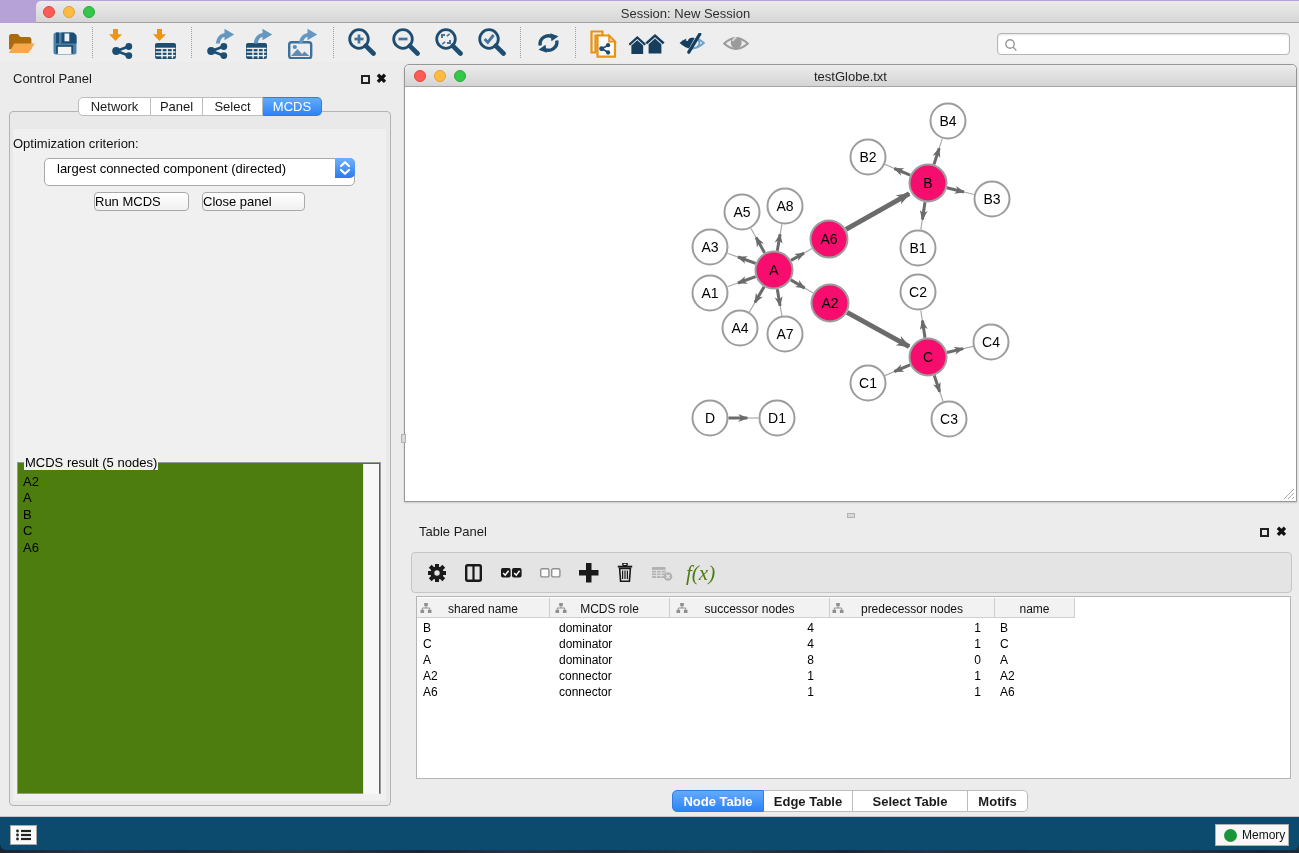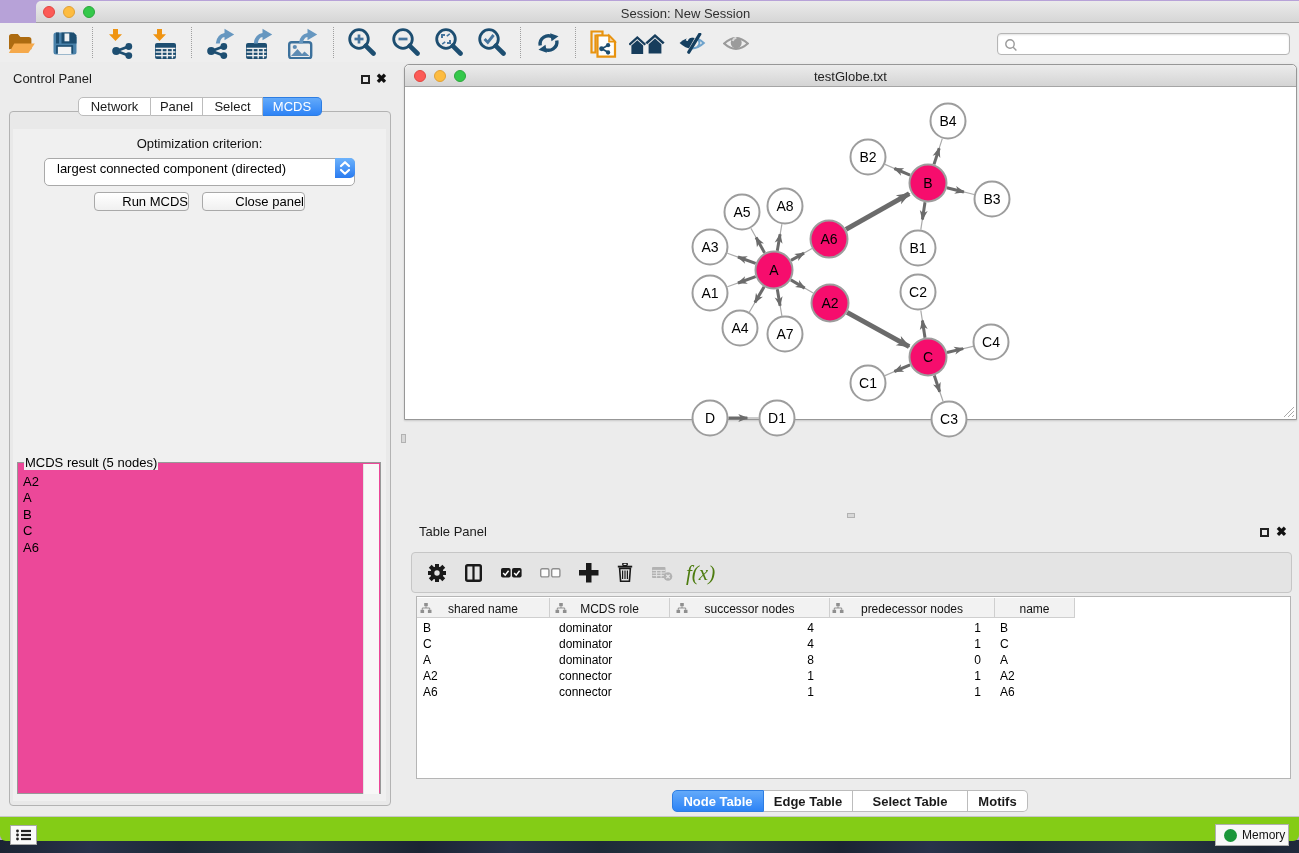--- a/index.html
+++ b/index.html
@@ -25,38 +25,38 @@
 .winbtn-x { position:absolute; font-size:13px; font-weight:bold; color:#111; }
 #cp-pane { left:9px; top:111px; width:382px; height:695px; background:#e9e9e9;
   border:1px solid #b3b3b3; border-radius:4px; }
 #cp-inner { left:13px; top:129px; width:373px; height:672px; background:#f0f0f0; }
 .tabs { position:absolute; display:flex; height:19px; font-size:13px; }
 .tabs .tab { background:#fff; border:1px solid #bcbcbc; border-left:none;
   color:#1a1a1a; text-align:center; line-height:18px; }
 .tabs .tab:first-child { border-left:1px solid #bcbcbc; border-radius:5px 0 0 5px; }
 .tabs .tab:last-child { border-radius:0 5px 5px 0; }
 .tabs .tab.sel { background:linear-gradient(#63aafa,#2d83f6); border-color:#2d7de2; color:#fff; }
-#opt-label { left:13px; top:136px; width:373px; text-align:center; font-size:13px; color:#111; }
+#opt-label { left:13px; top:136px; width:373px; font-size:13px; color:#111; }
 #dropdown { left:44px; top:158px; width:311px; height:28px; background:#fff;
   border:1px solid #a9a9a9; border-radius:5px; font-size:13px; color:#000; }
 #dd-stepper { position:absolute; right:-1px; top:-1px; width:20px; height:20px;
   background:linear-gradient(#6db3fc,#2a7bf0); border-radius:0 5px 5px 0; }
 .btn { position:absolute; height:19px; background:linear-gradient(#ffffff,#f0f0f0);
   border:1px solid #a9a9a9; border-radius:4px; font-size:13px; color:#000;
-  text-align:right; line-height:17px; }
-#mcds-box { left:17px; top:462px; width:364px; height:332px; background:#ec4899;
+  text-align:left; line-height:17px; }
+#mcds-box { left:17px; top:462px; width:364px; height:332px; background:#4d7c0f;
   border:1px solid #989898;padding-left:44px; }
 #mcds-label { position:absolute; left:6px; top:-8px; background:#f0f0f0;
   font-size:13px; color:#000; padding:0 1px; }
 #mcds-list { position:absolute; left:5px; top:11px; font-size:13px; color:#000; line-height:16.4px; }
 #mcds-scroll { position:absolute; right:1px; top:1px; width:16px; height:330px;
   background:#f8f8f8; border-left:1px solid #e4e4e4; }
 
 
-#netwin { left:404px; top:64px; width:893px; height:356px; background:#fff;
+#netwin { left:404px; top:64px; width:893px; height:438px; background:#fff;
   border:1px solid #979797; border-radius:5px 5px 0 0; box-shadow:0 1px 2px rgba(0,0,0,.15); }
 #net-titlebar { position:absolute; left:0; top:0; width:100%; height:22px;
   background:linear-gradient(#ececec,#d4d4d4); border-bottom:1px solid #a5a5a5;
   border-radius:5px 5px 0 0; }
 #net-title { position:absolute; width:100%; text-align:center; top:4px; font-size:13px; color:#232323; }
 
 
 #tp-title { left:419px; top:524px; font-size:13px; color:#1c1c1c; }
 #tp-toolbar { left:411px; top:552px; width:881px; height:41px; background:#e4e4e4;
   border:1px solid #c6c6c6; border-radius:4px; }
@@ -64,21 +64,21 @@
   border:1px solid #b5b5b5; font-size:12px; }
 .hcell { position:absolute; top:1px; height:20px; background:#f2f2f2;
   border-right:1px solid #cfcfcf; border-bottom:1px solid #cfcfcf; }
 .hlabel { position:absolute; width:100%; text-align:center; top:4px; font-size:12px; color:#111; }
 .cell { position:absolute; font-size:12px; color:#000; }
 
 #bot-tabs { left:672px; top:790px;font-weight:bold; }
 #bot-tabs .tab { height:22px; line-height:21px; }
 
 
-#statusbar { left:0; top:816px; width:1299px; height:25px; background:#84cc16;
+#statusbar { left:0; top:816px; width:1299px; height:34px; background:#0c4a6e;
   border-top:1px solid #c6c6c6; border-radius:0 0 6px 6px; }
 #darkstrip { left:0; top:840px; width:1299px; height:13px; z-index:-1;
   background:repeating-linear-gradient(90deg,#1b2433 0px,#28324a 90px,#1d2a38 180px,#2a3a44 300px,#1b2433 420px); }
 #listbtn { position:absolute; left:10px; top:8px; width:27px; height:20px; background:#fbfbfb;
   border:1px solid #a8a8a8; }
 #membtn { position:absolute; left:1215px; top:7px; width:74px; height:22px; background:#f8f8f8;
   border:1px solid #b0b0b0; font-size:12px; color:#111; }
 </style>
 </head>
 <body>

